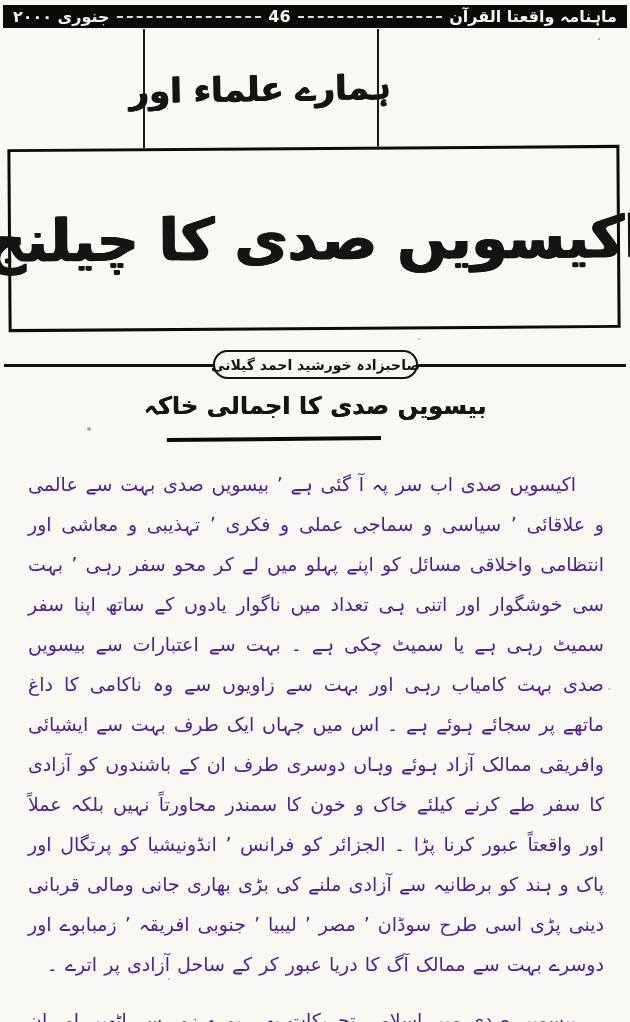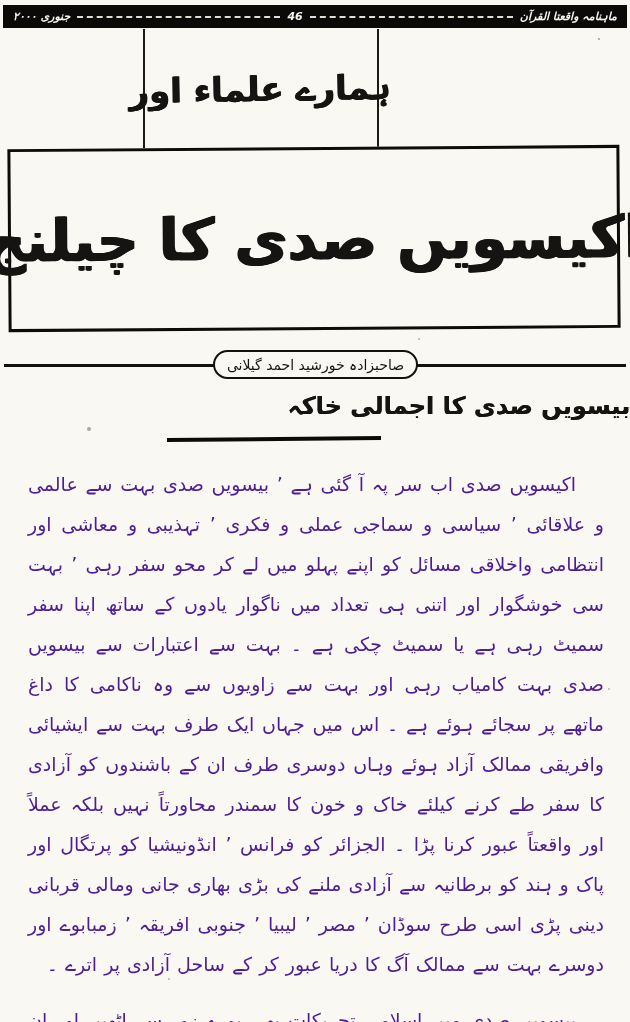--- a/index.html
+++ b/index.html
@@ -22,25 +22,24 @@
     height: 23px;
     background: #0b0a09;
     display: flex;
     direction: rtl;
     align-items: center;
     padding: 0 10px;
     box-sizing: border-box;
   }
   .header-bar .htext {
     color: #f6f4ef;
-    font-size: 11px;
+    font-size: 16px;
     font-weight: bold;
     white-space: nowrap;
     line-height: 1;
-    font-style: italic;
   }
   .header-sep {
     flex: 1 1 auto;
     height: 0;
     border-top: 2px dashed #f6f4ef;
     margin: 0 7px;
     opacity: .9;
   }
 
   
@@ -95,28 +94,29 @@
     position: absolute;
     top: 350px; left: 213px;
     width: 205px; height: 29px;
     background: #faf8f3;
     border: 2px solid #14120f;
     border-radius: 15px;
     box-sizing: border-box;
     display: flex; align-items: center; justify-content: center;
     direction: rtl;
     font-size: 14px;
-    font-weight: normal;
+    font-weight: bold;
     white-space: nowrap;
   }
 
   
   .section-heading {
     position: absolute;
     top: 392px; left: 0; right: 0;
+    text-align: center;
     direction: rtl;
     font-size: 24px;
     font-weight: bold;
     text-shadow: 0.4px 0 0 currentColor;
   }
   .section-underline {
     position: absolute;
     top: 437px; left: 167px;
     width: 214px; height: 4px;
     background: #0c0b09;

